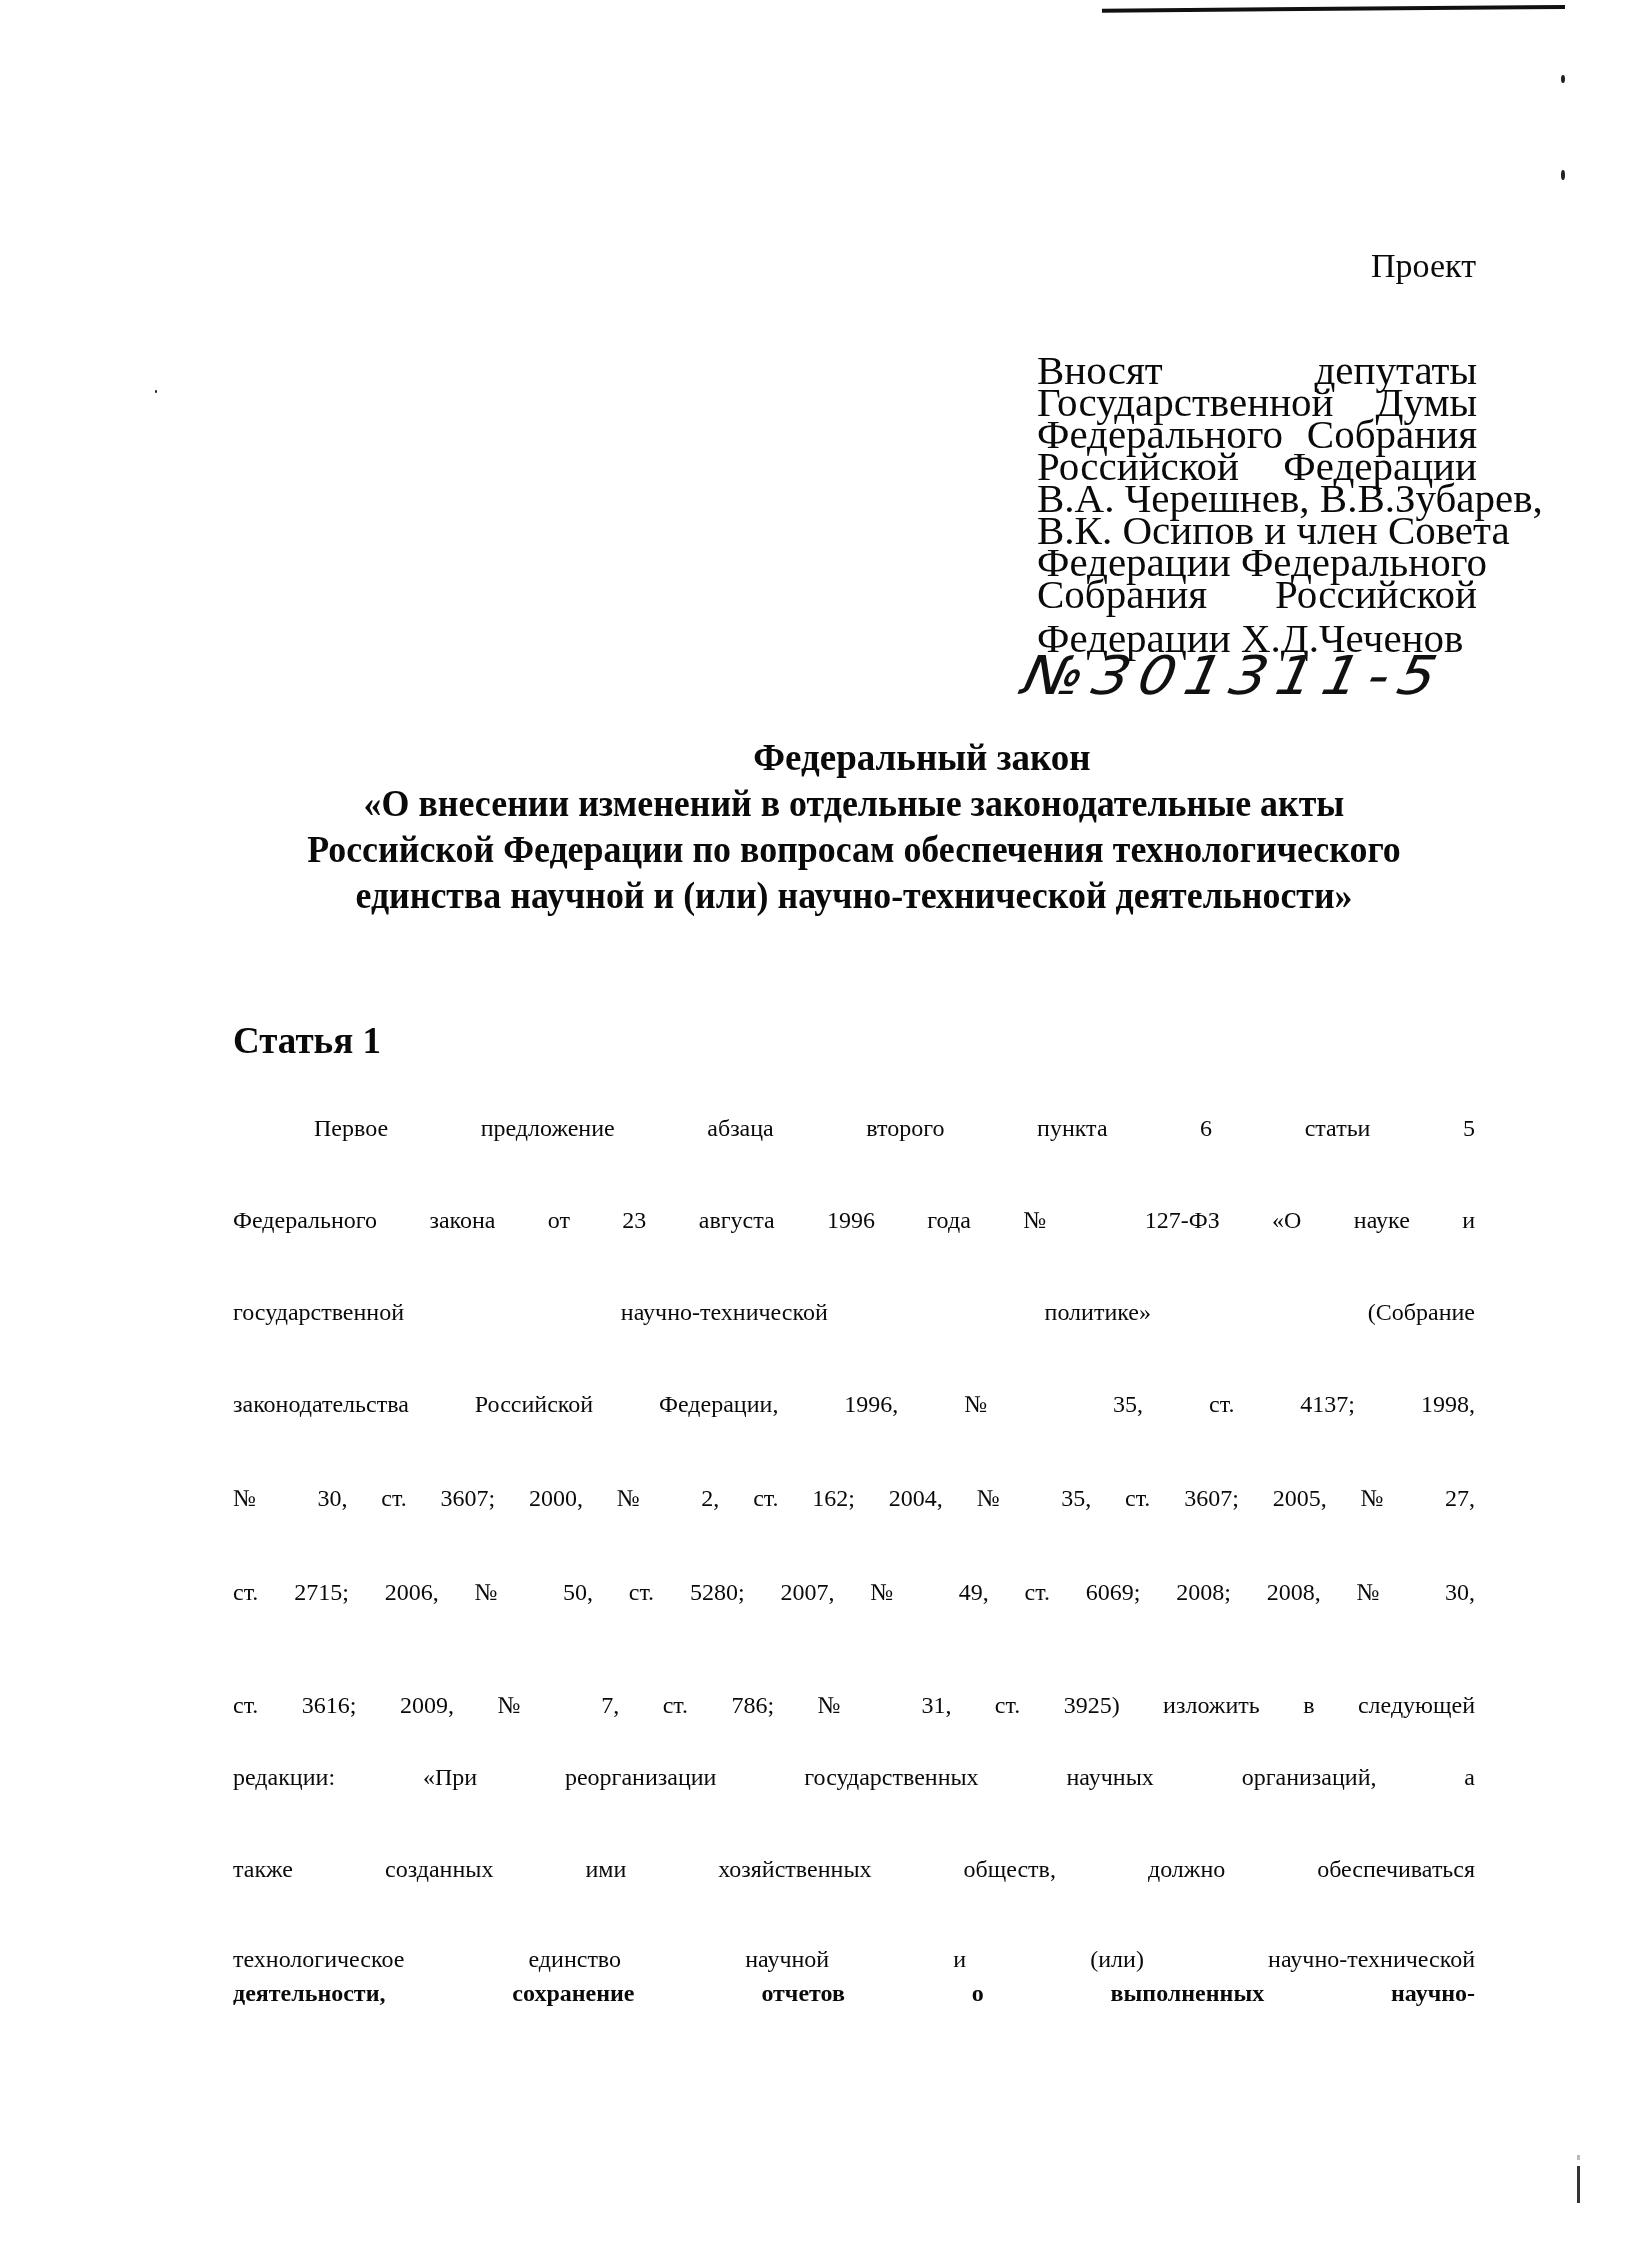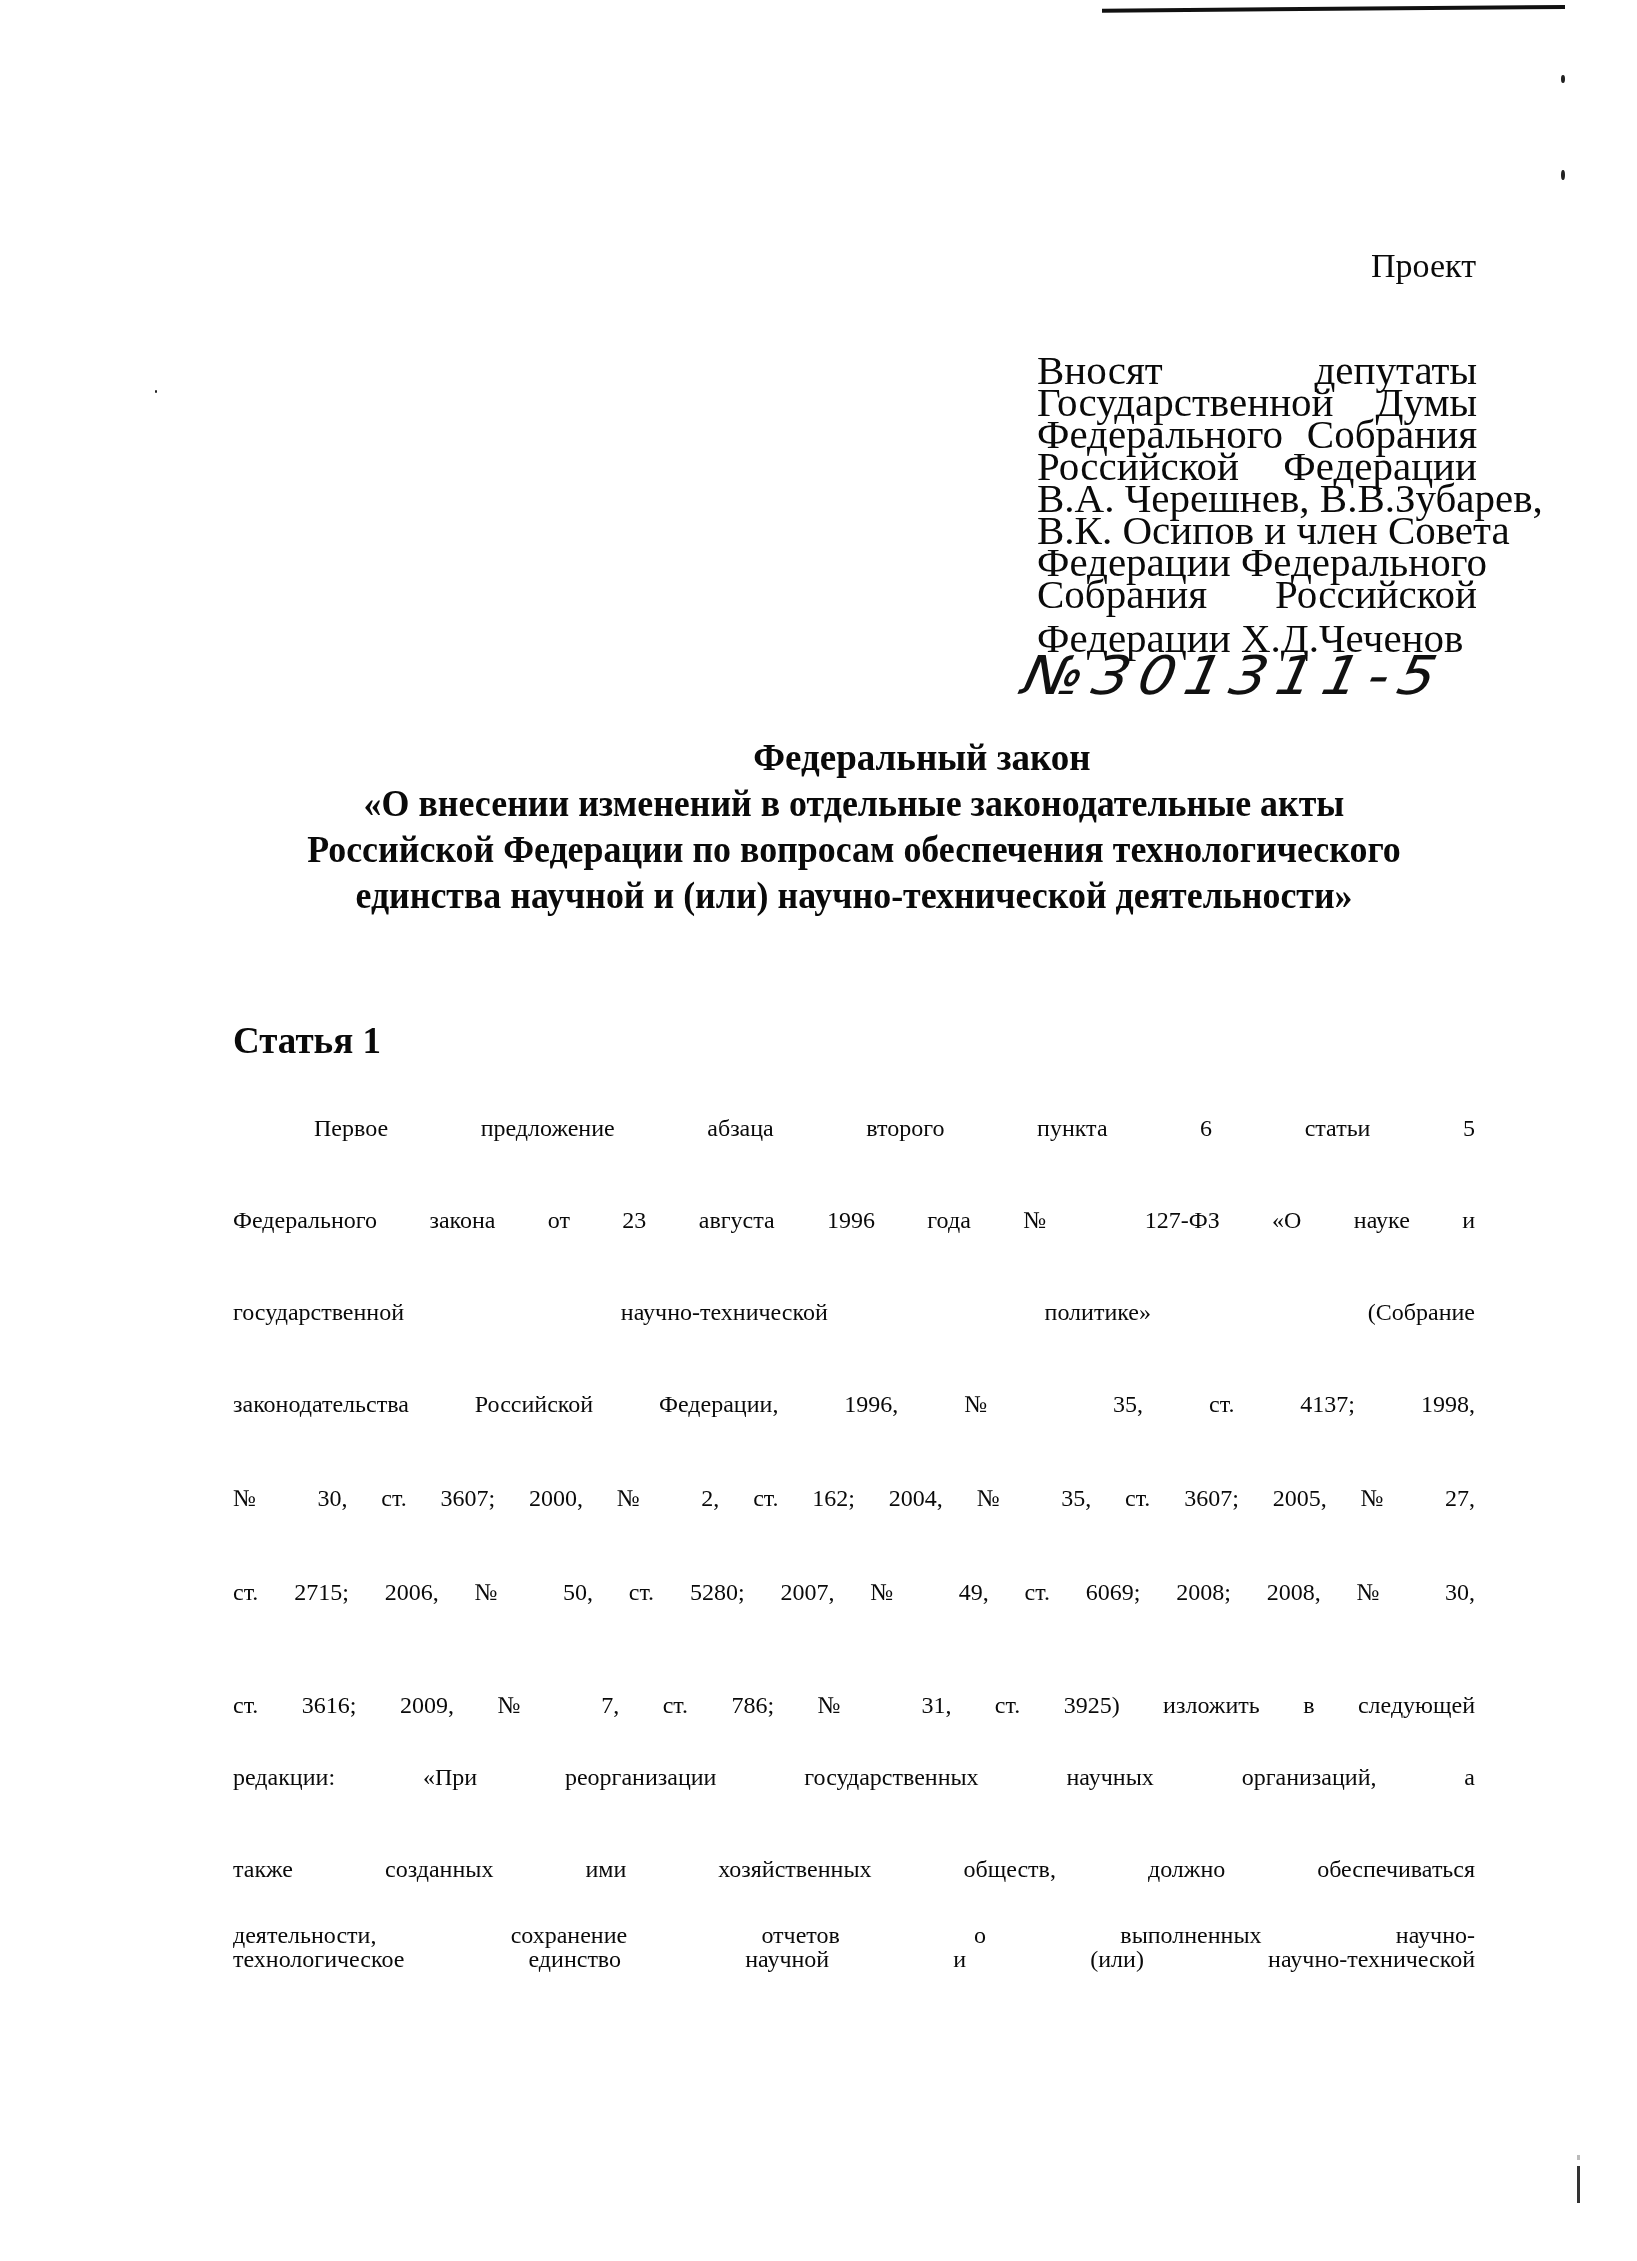--- a/index.html
+++ b/index.html
@@ -169,14 +169,14 @@
 <div class="body-line indent" style="top:1103px;">Первое предложение абзаца второго пункта 6 статьи 5</div>
 <div class="body-line" style="top:1195px;">Федерального закона от 23 августа 1996 года № 127-ФЗ «О науке и</div>
 <div class="body-line" style="top:1287px;">государственной научно-технической политике» (Собрание</div>
 <div class="body-line" style="top:1379px;">законодательства Российской Федерации, 1996, № 35, ст. 4137; 1998,</div>
 <div class="body-line" style="top:1473px;">№ 30, ст. 3607; 2000, № 2, ст. 162; 2004, № 35, ст. 3607; 2005, № 27,</div>
 <div class="body-line" style="top:1567px;">ст. 2715; 2006, № 50, ст. 5280; 2007, № 49, ст. 6069; 2008; 2008, № 30,</div>
 <div class="body-line" style="top:1660px;margin-top:20px;">ст. 3616; 2009, № 7, ст. 786; № 31, ст. 3925) изложить в следующей</div>
 <div class="body-line" style="top:1752px;">редакции: «При реорганизации государственных научных организаций, а</div>
 <div class="body-line" style="top:1844px;">также созданных ими хозяйственных обществ, должно обеспечиваться</div>
 <div class="body-line" style="top:1934px;">технологическое единство научной и (или) научно-технической</div>
-<div class="body-line" style="top:1910px;">деятельности, сохранение отчетов о выполненных научно-</div>
+<div class="body-line" style="top:1968px;font-weight:bold;">деятельности, сохранение отчетов о выполненных научно-</div>
 
 
 </body></html>

